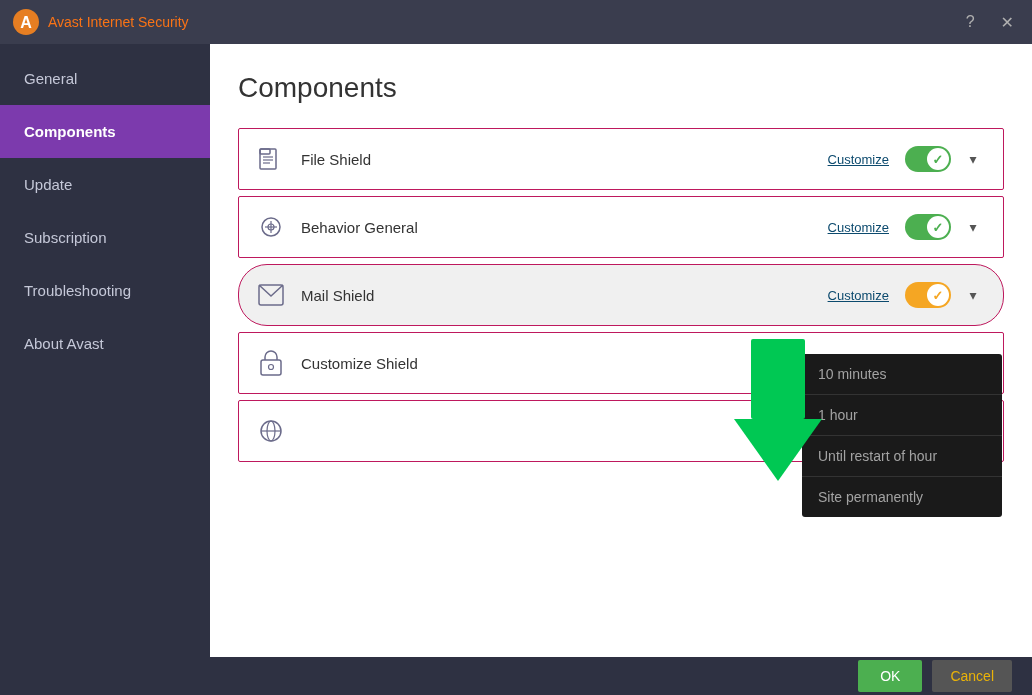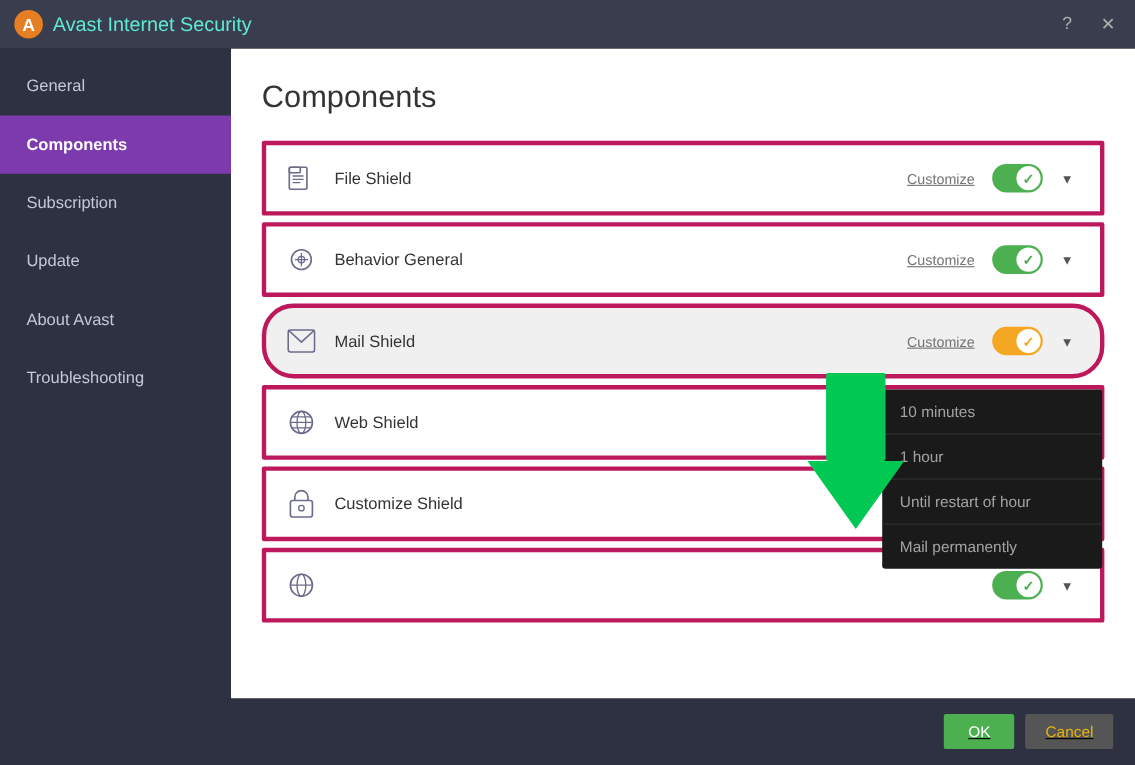--- a/index.html
+++ b/index.html
@@ -21,22 +21,22 @@
       align-items: center;
       padding: 0 12px;
       flex-shrink: 0;
     }
     .title-bar-logo {
       width: 28px;
       height: 28px;
       margin-right: 8px;
     }
     .title-bar-title {
-      color: #5eead4;
-      font-size: 18px;
+      color: #f97316;
+      font-size: 14px;
       flex: 1;
     }
     .title-bar-controls {
       display: flex;
       gap: 14px;
     }
     .title-bar-btn {
       color: #b0b0b0;
       font-size: 16px;
       cursor: pointer;
@@ -109,21 +109,21 @@
       margin-bottom: 12px;
       text-transform: uppercase;
       letter-spacing: 0.5px;
     }
 
     
     .component-row {
       display: flex;
       align-items: center;
       padding: 14px 16px;
-      border: 4px solid #be185d;
+      border: 1px solid #be185d;
       margin-bottom: 6px;
       background: #fff;
       border-radius: 2px;
     }
     .component-row.highlighted {
       background: #f0f0f0;
       border-radius: 29px;
     }
     .component-icon {
       width: 32px;
@@ -135,21 +135,21 @@
       justify-content: center;
       color: #6b6b8a;
       font-size: 20px;
     }
     .component-name {
       flex: 1;
       font-size: 15px;
       color: #333;
     }
     .customize-link {
-      color: #737373;
+      color: #0c4a6e;
       text-decoration: underline;
       font-size: 13px;
       margin-right: 16px;
       cursor: pointer;
     }
     .toggle-switch {
       width: 46px;
       height: 26px;
       background: #4caf50;
       border-radius: 13px;
@@ -182,29 +182,28 @@
       display: flex;
       align-items: center;
       justify-content: center;
       cursor: pointer;
       color: #555;
       font-size: 14px;
     }
 
     
     .bottom-bar {
-      height: 60px;
+      height: 38px;
       background: #2e3142;
       display: flex;
       align-items: center;
       justify-content: flex-end;
       padding: 0 20px;
       gap: 10px;
       flex-shrink: 0;
-      text-decoration: underline;
     }
     .btn-ok {
       background: #4caf50;
       color: #fff;
       border: none;
       padding: 8px 22px;
       font-size: 14px;
       cursor: pointer;
       border-radius: 2px;
     }
@@ -270,30 +269,30 @@
 <div class="main-layout">
 
   <div class="sidebar">
     <div class="sidebar-item">
       <span>General</span>
     </div>
     <div class="sidebar-item active">
       <span>Components</span>
     </div>
     <div class="sidebar-item">
+      <span>Update</span>
+    </div>
+    <div class="sidebar-item">
       <span>Subscription</span>
     </div>
     <div class="sidebar-item">
-      <span>Update</span>
+      <span>Troubleshooting</span>
     </div>
     <div class="sidebar-item">
       <span>About Avast</span>
-    </div>
-    <div class="sidebar-item">
-      <span>Troubleshooting</span>
     </div>
   </div>
 
   <div class="content-area">
     <div class="content-scroll">
       <h1 class="page-title">Components</h1>
 
       <div class="component-row">
         <div class="component-icon">
           <svg width="26" height="26" viewBox="0 0 26 26" fill="none">
@@ -343,33 +342,20 @@
         <span class="component-name">Mail Shield</span>
         <span class="customize-link">Customize</span>
         <div class="toggle-switch" style="background:#f5a623;">
           <div class="toggle-thumb" style="right:2px;">
             <span class="toggle-check" style="color:#f5a623;">✓</span>
           </div>
         </div>
         <div class="chevron-btn">▾</div>
       </div>
 
-      <div class="component-row">
-        <div class="component-icon">
-          <svg width="26" height="26" viewBox="0 0 26 26" fill="none">
-            <circle cx="13" cy="13" r="10" stroke="#6b6b8a" stroke-width="1.5" fill="none"></circle>
-            <ellipse cx="13" cy="13" rx="4" ry="10" stroke="#6b6b8a" stroke-width="1.2" fill="none"></ellipse>
-            <line x1="3" y1="13" x2="23" y2="13" stroke="#6b6b8a" stroke-width="1.2"></line>
-            <line x1="4" y1="8" x2="22" y2="8" stroke="#6b6b8a" stroke-width="1"></line>
-            <line x1="4" y1="18" x2="22" y2="18" stroke="#6b6b8a" stroke-width="1"></line>
-          </svg>
-        </div>
-        <span class="component-name">Web Shield</span>
-        <span class="customize-link">Customize</span>
-      </div>
 
       <div class="component-row">
         <div class="component-icon">
           <svg width="24" height="28" viewBox="0 0 24 28" fill="none">
             <rect x="2" y="11" width="20" height="15" rx="2" stroke="#6b6b8a" stroke-width="1.5" fill="none"></rect>
             <path d="M6 11V8a6 6 0 0 1 12 0v3" stroke="#6b6b8a" stroke-width="1.5" fill="none"></path>
             <circle cx="12" cy="18" r="2.5" stroke="#6b6b8a" stroke-width="1.2" fill="none"></circle>
           </svg>
         </div>
         <span class="component-name">Customize Shield</span>
@@ -397,21 +383,21 @@
       <div style="width:54px; height:80px; background:#00c853; margin:0 auto; border-radius:2px;"></div>
       <div style="width:0; height:0; border-left:44px solid transparent; border-right:44px solid transparent; border-top:62px solid #00c853; margin:0 auto;"></div>
     </div>
 
     <div class="dropdown-overlay">
       <div class="dropdown-item">10 minutes</div>
       <div class="dropdown-item">1 hour</div>
       <div class="dropdown-item">
         <span>Until restart of hour</span>
       </div>
-      <div class="dropdown-item">Mail permanently</div>
+      <div class="dropdown-item">Site permanently</div>
     </div>
 
   </div>
 </div>
 
 <div class="bottom-bar">
   <button class="btn-ok">OK</button>
   <button class="btn-cancel">Cancel</button>
 </div>
 

